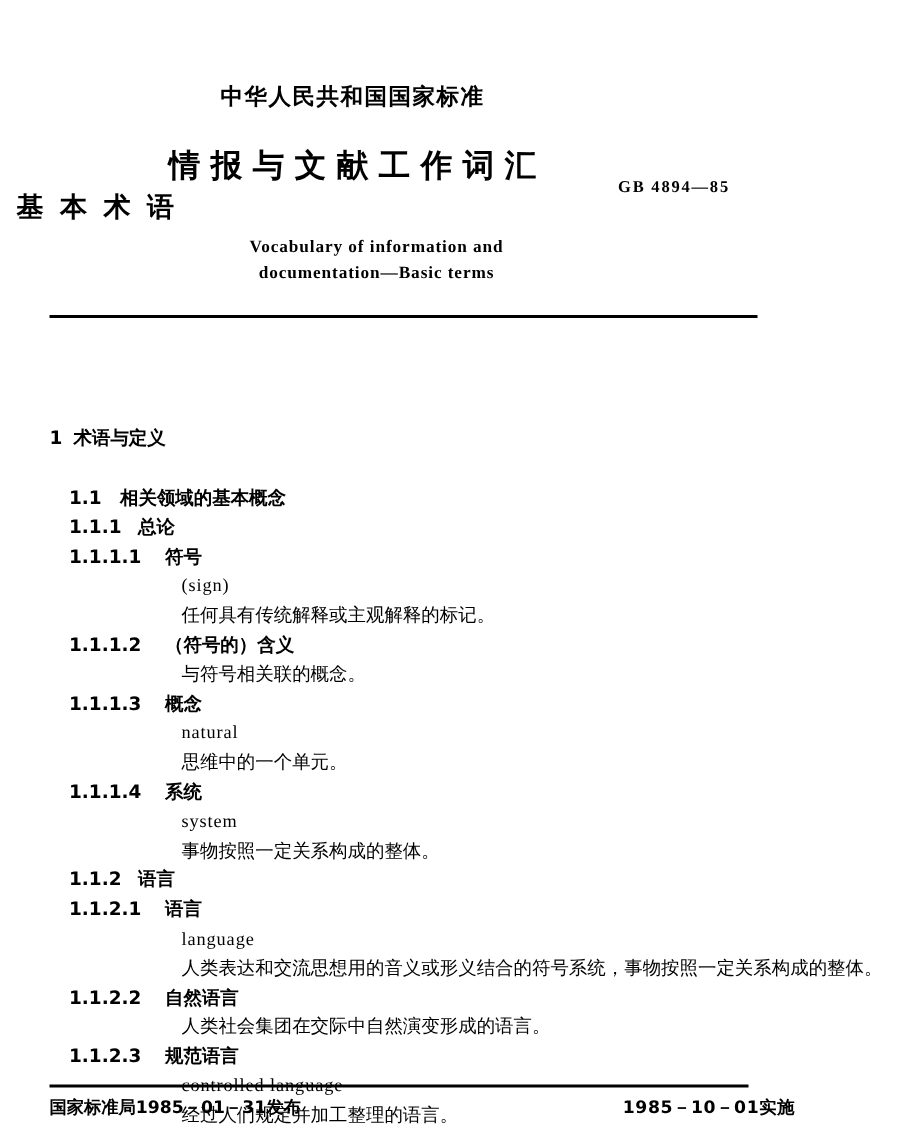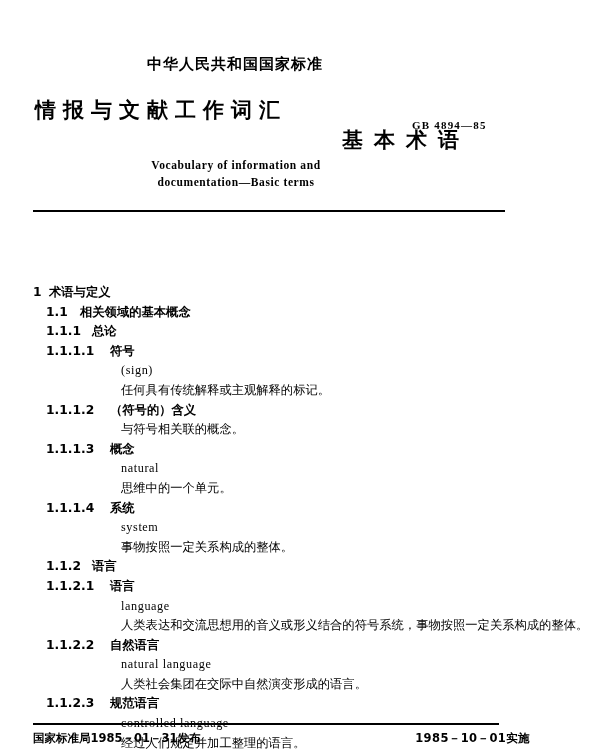--- a/index.html
+++ b/index.html
@@ -34,45 +34,45 @@
     font-weight: bold;
     font-size: 15px;
     letter-spacing: 1px;
   }
 
   .title-main {
     position: absolute;
     top: 96px;
     left: 0;
     width: 470px;
+    text-align: center;
     font-family: "DejaVu Sans", "Liberation Sans", sans-serif;
     font-weight: bold;
     font-size: 21px;
     letter-spacing: 7px;
     text-indent: 7px;
-    margin-left: 28px;
   }
 
   .title-sub {
     position: absolute;
     top: 126px;
     left: 0;
     width: 470px;
-    text-align: right;
+    text-align: left;
     font-family: Liberation Mono, monospace;
     font-weight: bold;
-    font-size: 21px;
+    font-size: 18px;
     letter-spacing: 11px;
     text-indent: 11px;
   }
 
   .title-en {
     position: absolute;
     top: 157px;
-    left: 1px;
+    left: 16px;
     width: 470px;
     text-align: center;
     font-family: "Liberation Serif", "DejaVu Serif", serif;
     font-weight: bold;
     font-size: 11.5px;
     line-height: 17px;
     letter-spacing: 0.6px;
   }
 
   .udc-block {
@@ -151,21 +151,21 @@
   .lvl1 {
     font-weight: bold;
     padding-left: 0px;
   }
   .lvl1 .num { display: inline-block; width: 16px; }
 
   .lvl2 {
     font-weight: bold;
     padding-left: 13px;
   }
-  .lvl2 .num { display: inline-block; width: 34px; }
+  .lvl2 .num { display: inline-block; width: 34px; margin-top: 20px; }
 
   .lvl3 {
     font-weight: bold;
     padding-left: 13px;
   }
   .lvl3 .num { display: inline-block; width: 46px; }
 
   .lvl4 {
     font-weight: bold;
     padding-left: 13px;
@@ -234,21 +234,20 @@
       <div class="term-en">natural</div>
       <div class="term-def">思维中的一个单元。</div>
       <div class="ln lvl4"><span class="num">1.1.1.4</span><span class="ttl">系统</span></div>
       <div class="term-en">system</div>
       <div class="term-def">事物按照一定关系构成的整体。</div>
       <div class="ln lvl3"><span class="num">1.1.2</span><span class="ttl">语言</span></div>
       <div class="ln lvl4"><span class="num">1.1.2.1</span><span class="ttl">语言</span></div>
       <div class="term-en">language</div>
       <div class="term-def">人类表达和交流思想用的音义或形义结合的符号系统，事物按照一定关系构成的整体。</div>
       <div class="ln lvl4"><span class="num">1.1.2.2</span><span class="ttl">自然语言</span></div>
-      <div class="term-en">natural language</div>
       <div class="term-def">人类社会集团在交际中自然演变形成的语言。</div>
       <div class="ln lvl4"><span class="num">1.1.2.3</span><span class="ttl">规范语言</span></div>
       <div class="term-en">controlled language</div>
       <div class="term-def">经过人们规定并加工整理的语言。</div>
     </div>
 
   <div class="rule-bottom"></div>
 
   <div class="footer">
     <span class="left">国家标准局1985－01－31发布</span>

